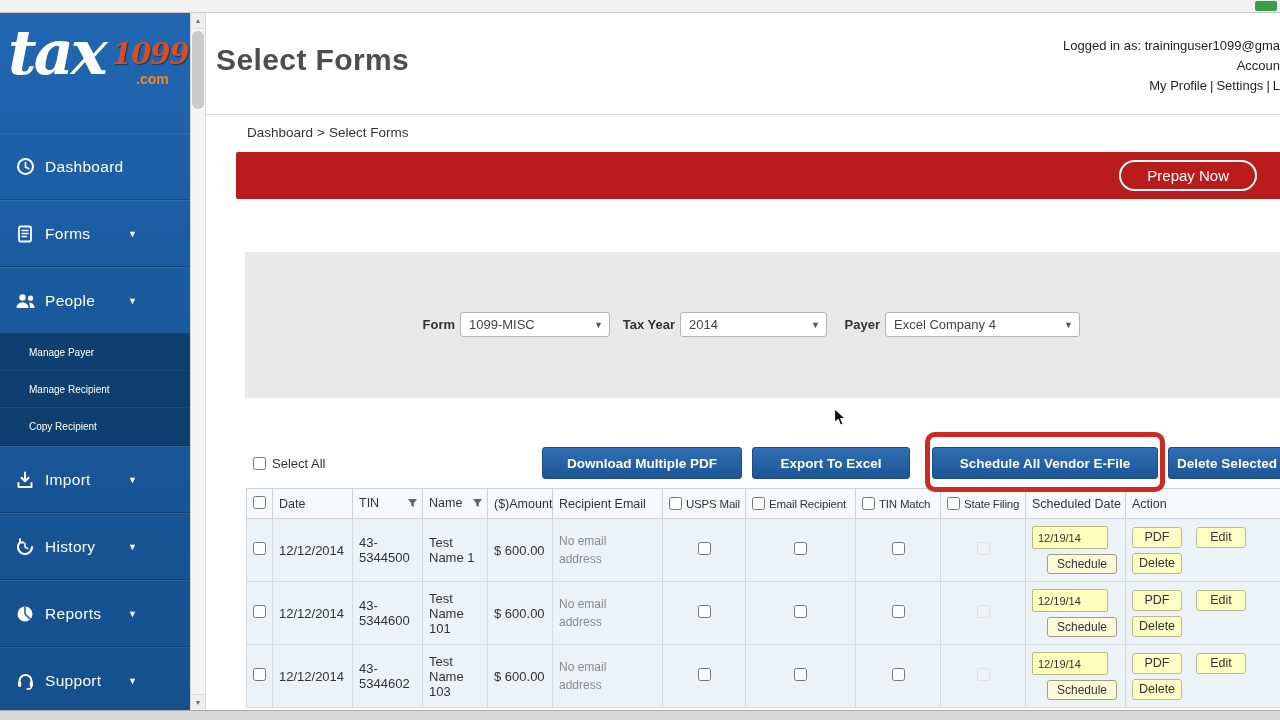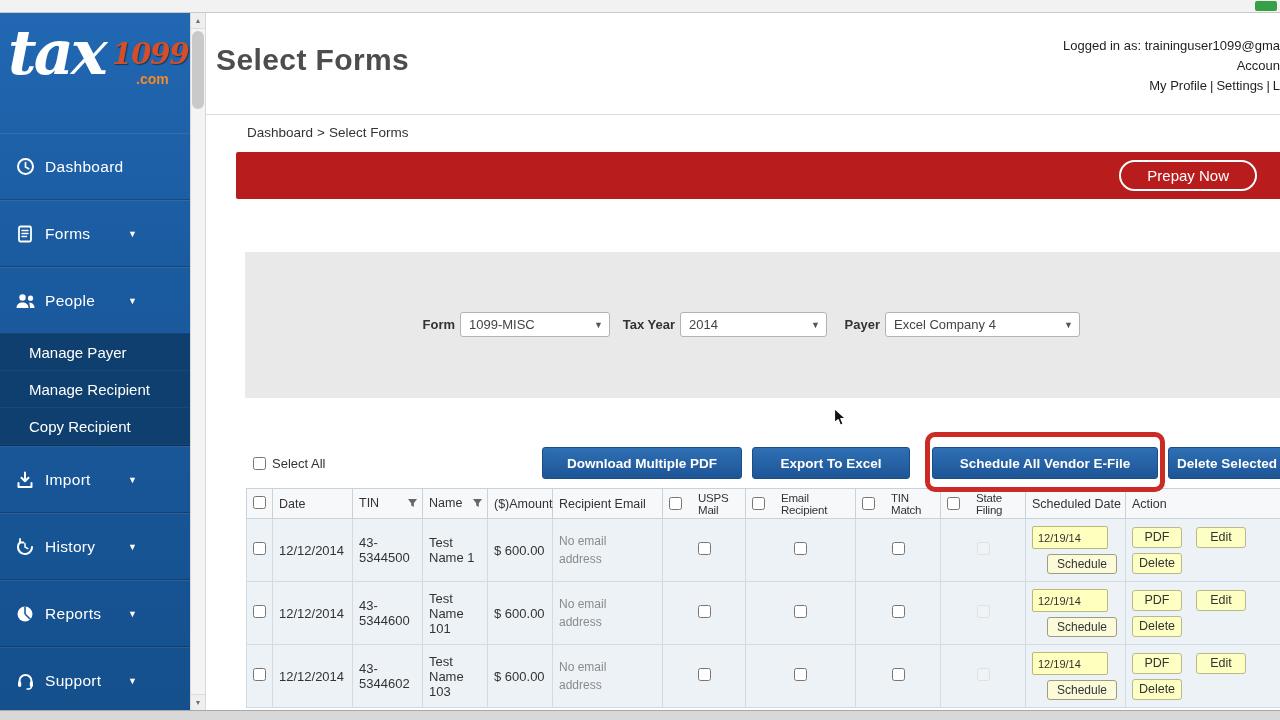--- a/index.html
+++ b/index.html
@@ -16,21 +16,21 @@
   .logo { position:relative; height:100px; cursor:pointer; }
   .logo-tax { position:absolute; left:8px; top:6px; font-family:"DejaVu Serif", serif; font-style:italic; font-weight:bold; font-size:62px; line-height:1.1; color:#fff; letter-spacing:-3px; }
   .logo-1099 { position:absolute; left:112px; top:24px; font-family:"DejaVu Serif", serif; font-style:italic; font-weight:bold; font-size:29px; color:#d44f28; text-shadow:1px 1px 1px rgba(0,0,0,.45); letter-spacing:-1px; }
   .logo-com { position:absolute; left:136px; top:58px; font-size:14px; font-weight:bold; color:#ef8b28; }
   .menu { margin-top:20px; }
   .menu-item { position:relative; height:67px; display:flex; align-items:center; padding-left:14px; border-top:1px solid rgba(255,255,255,.08); border-bottom:1px solid rgba(0,0,0,.22); cursor:pointer; }
   .menu-icon { width:22px; height:20px; margin-right:9px; display:inline-flex; align-items:center; justify-content:center; }
   .menu-label { font-size:15.5px; font-weight:500; letter-spacing:.3px; }
   .menu-arrow { position:absolute; left:128px; top:50%; transform:translateY(-50%); font-size:9px; color:#fff; }
   .submenu { background:#0e3f6e; border-bottom:1px solid rgba(0,0,0,.25); }
-  .submenu-item { height:37px; display:flex; align-items:center; padding-left:29px; font-size:15px; color:#fff; border-bottom:1px solid rgba(255,255,255,.05); cursor:pointer; }
+  .submenu-item { height:37px; display:flex; align-items:center; padding-left:29px; font-size:10px; color:#fff; border-bottom:1px solid rgba(255,255,255,.05); cursor:pointer; }
 
   
   .scrollbar { position:absolute; left:190px; top:13px; width:16px; height:697px; background:#f4f4f4; border-left:1px solid #d8d8d8; border-right:1px solid #d8d8d8; z-index:6; }
   .sb-up,.sb-down { height:16px; display:flex; align-items:center; justify-content:center; font-size:7px; color:#707070; background:#efefef; cursor:pointer; }
   .sb-up { border-bottom:1px solid #dcdcdc; }
   .sb-down { position:absolute; bottom:0; left:0; right:0; border-top:1px solid #dcdcdc; }
   .sb-thumb { position:absolute; left:1px; top:18px; width:12px; height:78px; background:#c9c9c9; border-radius:6px; cursor:grab; }
 
   
   .header { position:absolute; left:206px; top:13px; width:1074px; height:102px; background:#fff; border-bottom:1px solid #dcdcdc; }
@@ -68,21 +68,21 @@
   .b3 { left:687px; width:226px; }
   .b4 { left:923px; width:118px; white-space:nowrap; }
 
   .red-box { position:absolute; left:925px; top:432px; width:240px; height:60px; border:5px solid #cb2a25; border-radius:10px; z-index:20; pointer-events:none; }
 
   
   .grid { position:absolute; left:246px; top:488px; width:1040px; border-collapse:collapse; table-layout:fixed; font-size:13px; color:#333; }
   .grid th { height:30px; background:#f6f8fa; border:1px solid #c8d2da; font-weight:normal; font-size:12.5px; text-align:left; padding:0 4px 0 6px; color:#333; }
   .grid td { background:#edf2f7; border:1px solid #d2dae2; padding:4px 6px; height:63px; vertical-align:middle; }
   .grid th.c, .grid td.c { text-align:center; padding:0; }
-  .th-cb { display:flex; align-items:center; gap:16px; font-size:11.5px; letter-spacing:-.2px; }
+  .th-cb { display:flex; align-items:center; gap:4px; font-size:11.5px; letter-spacing:-.2px; }
   input[type=checkbox] { width:13px; height:13px; margin:0; cursor:pointer; }
   input[type=checkbox][disabled] { opacity:.45; cursor:default; }
   .funnel { float:right; margin-top:2px; cursor:pointer; }
   .email-text { width:64px; font-size:12px; color:#8a8a8a; line-height:1.5; }
   .sched-td { vertical-align:top; padding-top:6px; }
   .sched-input { display:block; width:76px; height:23px; background:#ffffbe; border:1px solid #b8b87f; border-radius:2px; font-size:11px; color:#333; padding:0 5px; font-family:inherit; }
   .sched-btn { display:block; margin:5px 0 0 15px; padding:2px 9px; background:#fbfbda; border:1px solid #9d9d80; border-radius:3px; font-size:12px; color:#333; font-family:inherit; cursor:pointer; }
   .act-td { vertical-align:top; padding-top:6px; padding-left:9px; }
   .act { display:grid; grid-template-columns:50px 50px; gap:5px 14px; }
   .yellow-btn { height:21px; background:#feffc2; border:1px solid #b9b98e; border-radius:3px; font-size:12.5px; color:#333; font-family:inherit; cursor:pointer; padding:0; }

